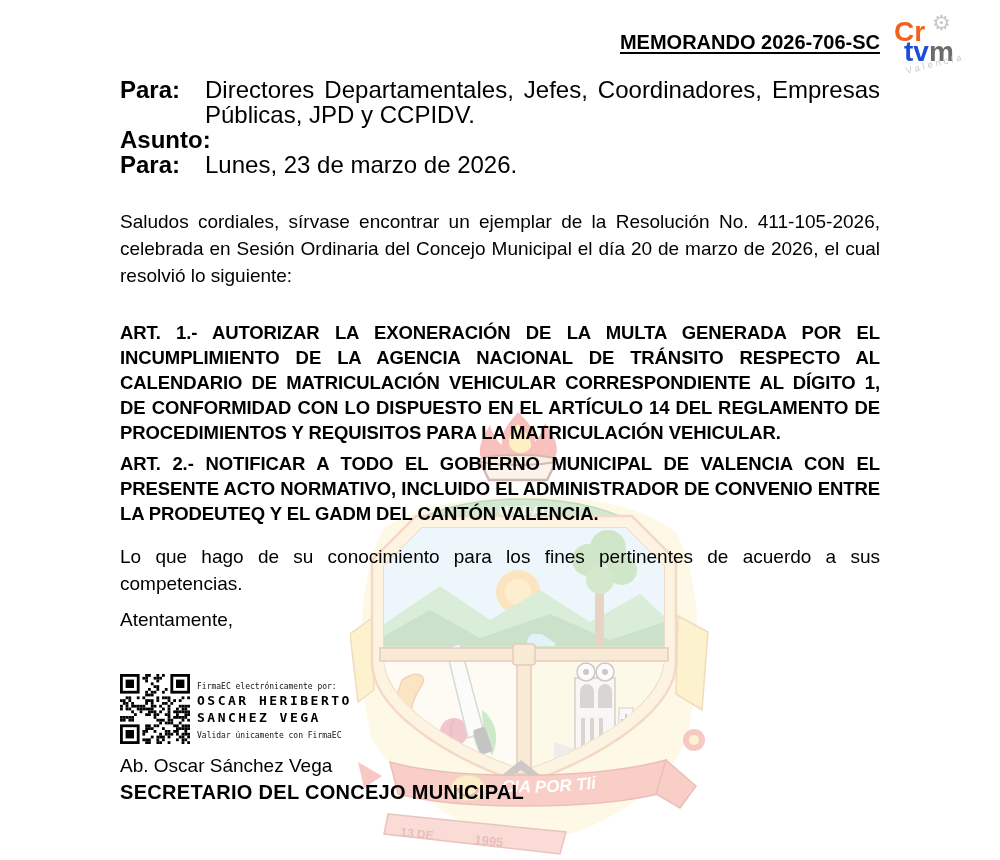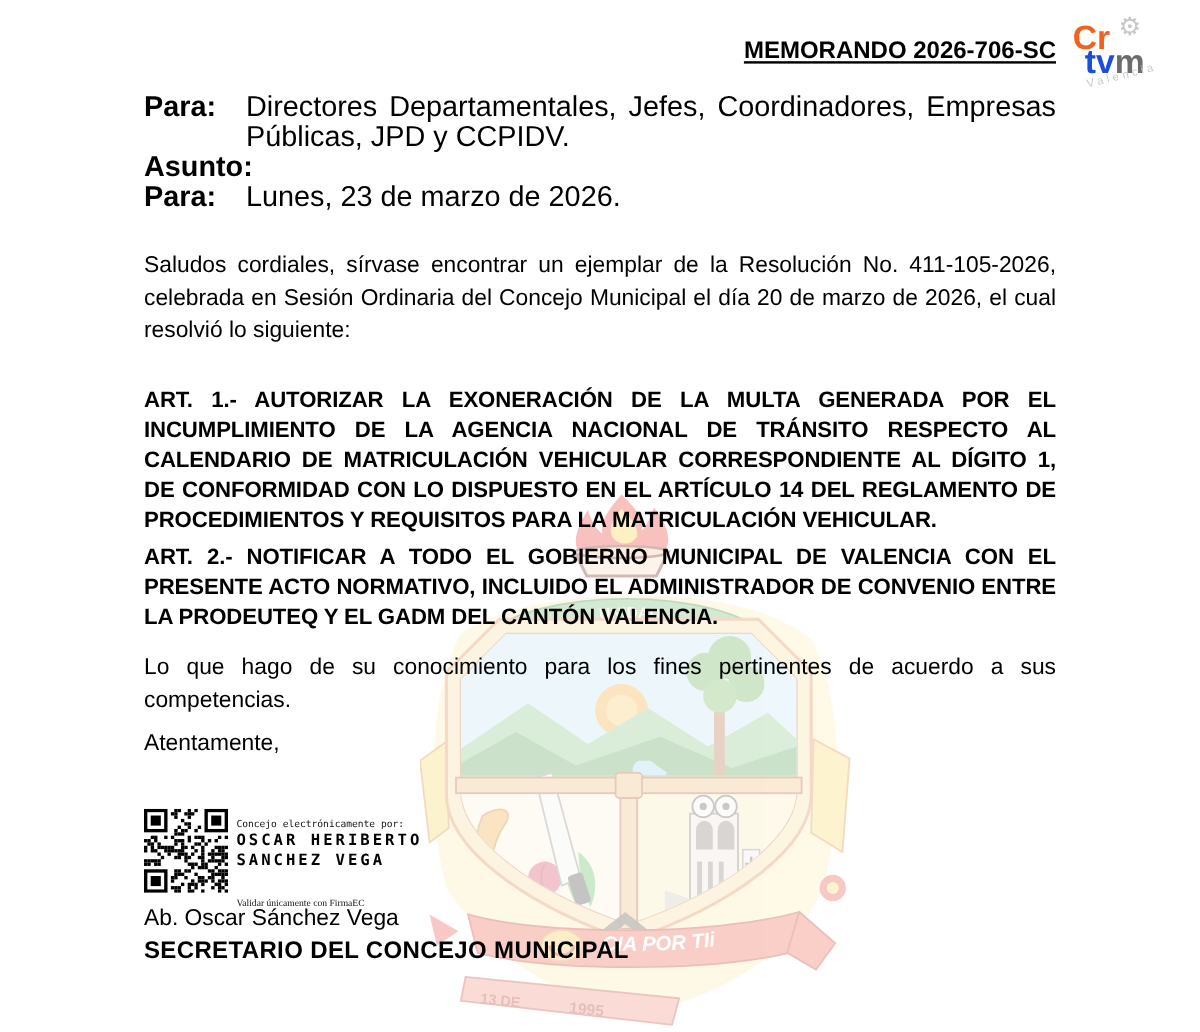--- a/index.html
+++ b/index.html
@@ -36,21 +36,21 @@
   .salutation{margin-top:10px;font-size:19px;line-height:25px;}
   
   .stamp{margin-top:42px;display:flex;align-items:flex-start;height:70px;}
   .qr{width:70px;height:70px;flex:0 0 70px;}
   .stamp-text{
     margin-left:7px;padding-top:8px;
     font-family:"DejaVu Sans Mono","Liberation Mono",monospace;
   }
   .stamp-small{font-size:8px;line-height:10px;color:#111;}
   .stamp-name{font-size:13px;line-height:17px;font-weight:bold;letter-spacing:2.5px;color:#000;}
-  .stamp-footer{margin-top:22px;font-family:Liberation Serif, serif;}
+  .stamp-footer{margin-top:5px;}
   .signer-name{margin-top:9px;font-size:19px;line-height:25px;}
   .signer-title{margin-top:1px;font-size:20px;line-height:26px;font-weight:bold;letter-spacing:0.3px;}
   
   #logo{position:absolute;top:16px;right:18px;width:90px;height:66px;z-index:2;
         font-weight:bold;line-height:1;}
   #logo .l1{position:absolute;top:2px;left:2px;font-size:28px;color:#F2611D;}
   #logo .gear{position:absolute;top:-4px;left:40px;font-size:21px;color:#C6C7C9;font-weight:normal;}
   #logo .l2{position:absolute;top:22px;left:12px;font-size:28px;}
   #logo .l2 .tv{color:#1d4ed8;}
   #logo .l2 .m{color:#6A6C6E;}
@@ -394,21 +394,21 @@
           <rect x="1" y="1" width="5" height="5" fill="#fff"></rect>
           <rect x="2" y="2" width="3" height="3" fill="#000"></rect>
           <rect x="18" y="0" width="7" height="7" fill="#000"></rect>
           <rect x="19" y="1" width="5" height="5" fill="#fff"></rect>
           <rect x="20" y="2" width="3" height="3" fill="#000"></rect>
           <rect x="0" y="18" width="7" height="7" fill="#000"></rect>
           <rect x="1" y="19" width="5" height="5" fill="#fff"></rect>
           <rect x="2" y="20" width="3" height="3" fill="#000"></rect>
         </svg>
       <div class="stamp-text">
-        <div class="stamp-small">Concejo electrónicamente por:</div>
+        <div class="stamp-small">FirmaEC electrónicamente por:</div>
         <div class="stamp-name">OSCAR HERIBERTO</div>
         <div class="stamp-name">SANCHEZ VEGA</div>
         <div class="stamp-small stamp-footer">Validar únicamente con FirmaEC</div>
       </div>
     </div>
 
     <div class="signer-name">Ab. Oscar Sánchez Vega</div>
     <div class="signer-title">SECRETARIO DEL CONCEJO MUNICIPAL</div>
 
   </div>

